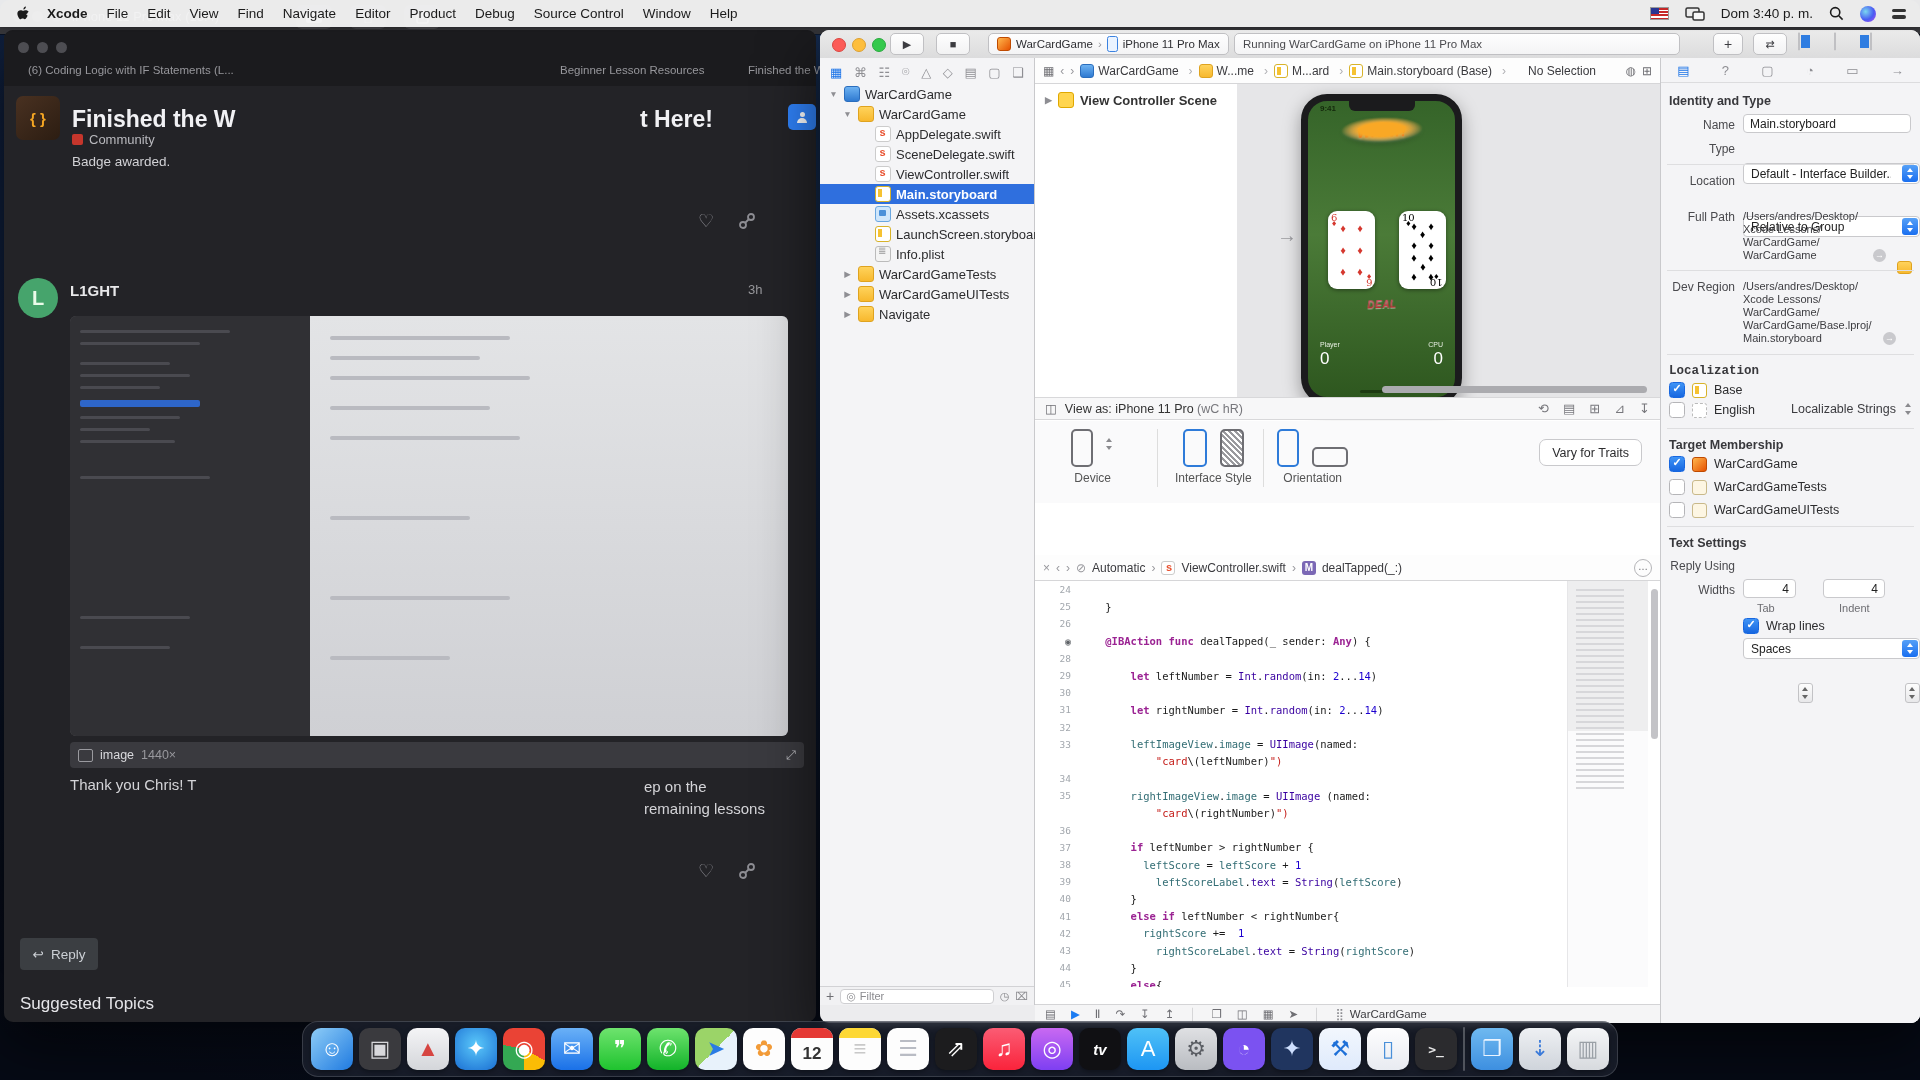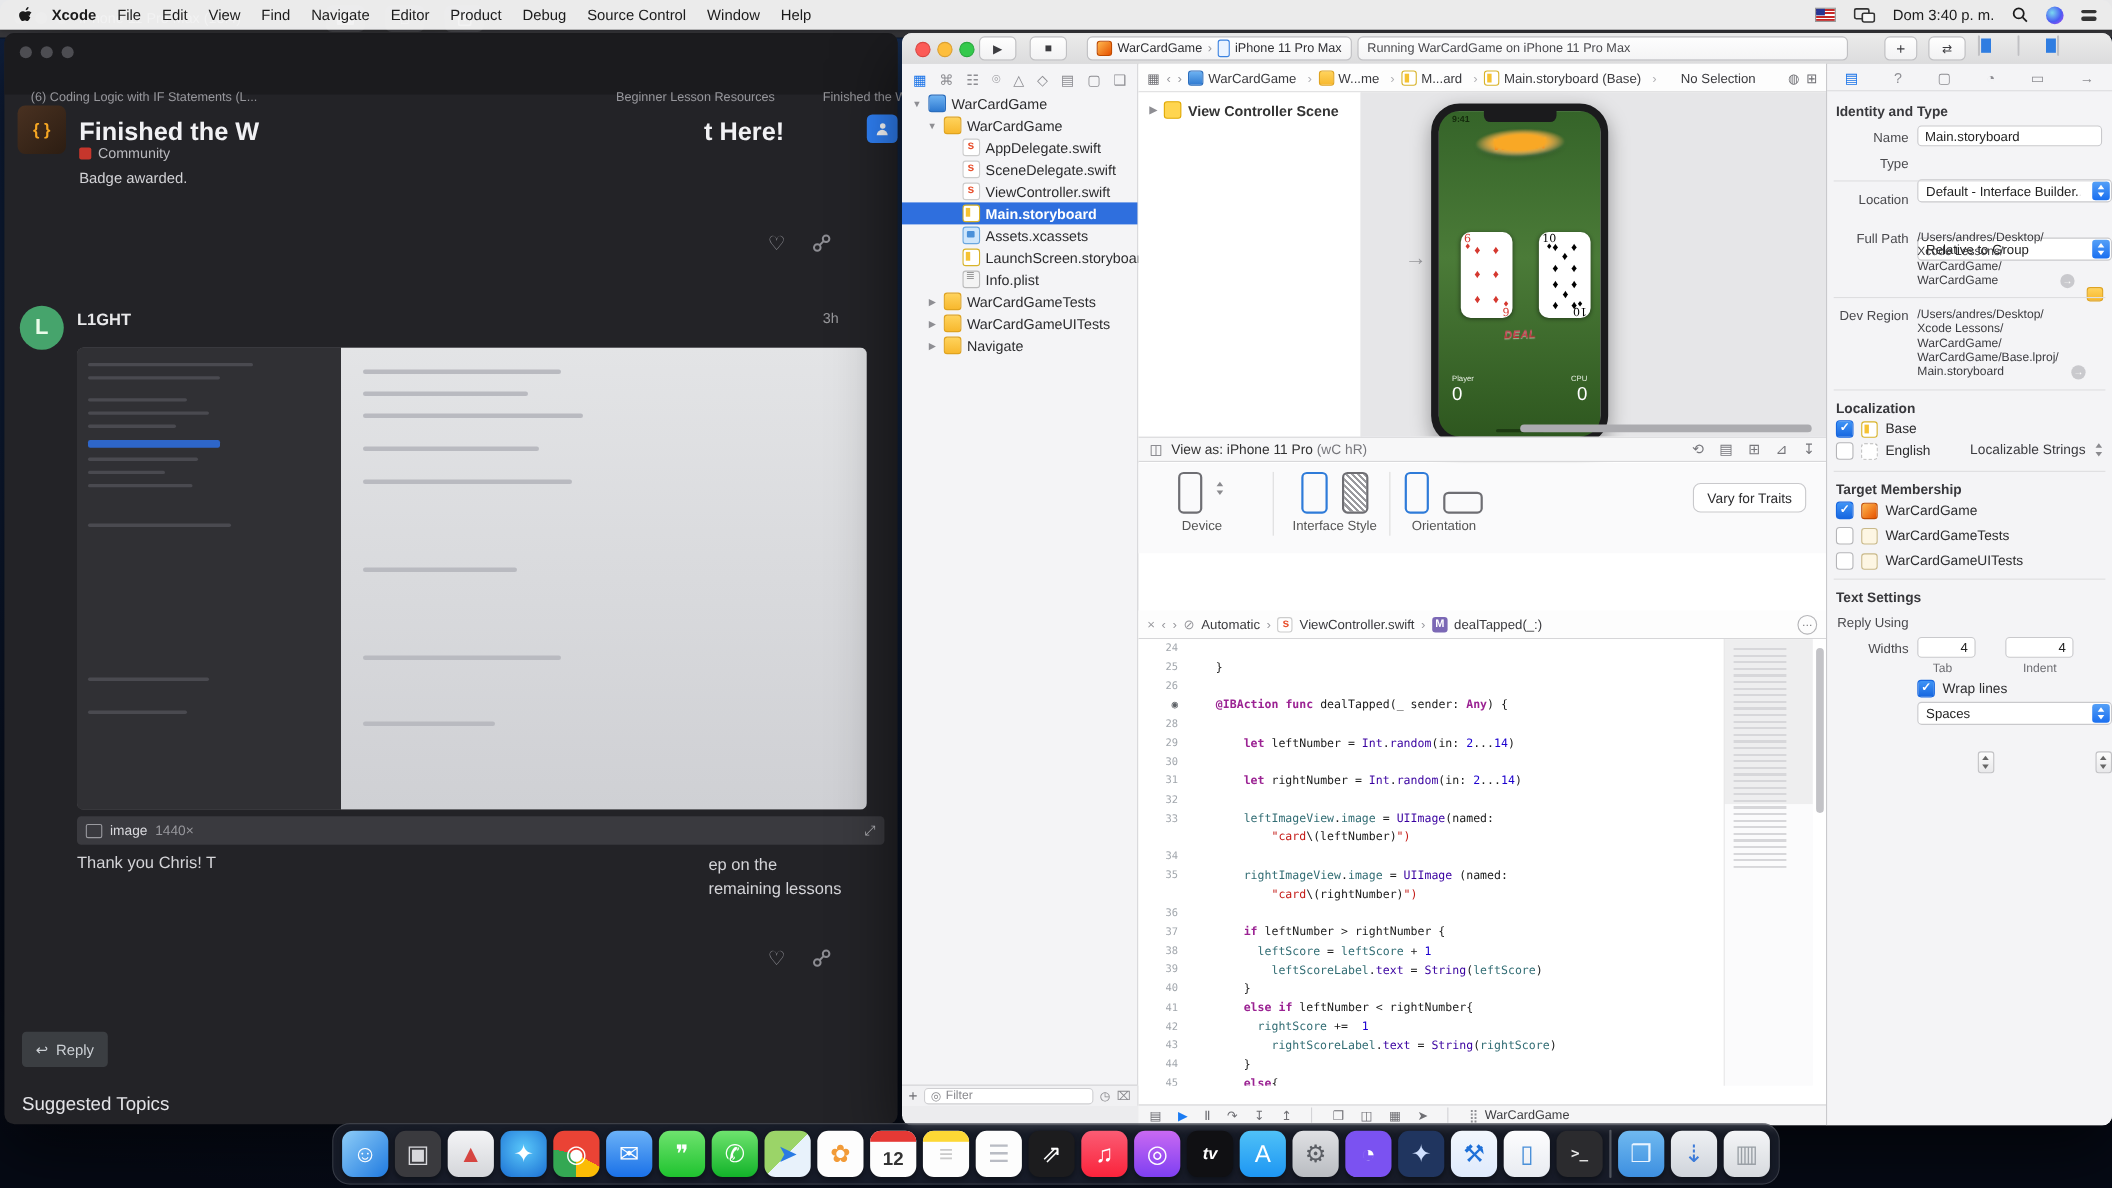--- a/index.html
+++ b/index.html
@@ -45,21 +45,21 @@
   .i-dashed{background:#fff;border:1px dashed #bbb;}
   .i-assets{background:#cfe6fb;border:1px solid #6aa7e0;}
   .i-assets::after{content:"";position:absolute;left:3px;top:3px;width:7px;height:6px;background:#4a90d9;border-radius:1px;}
   .i-plist{background:#f4f4f4;border:1px solid #bbb;}
   .i-plist::after{content:"≣";position:absolute;left:2px;top:-2px;font-size:10px;color:#999;}
   .i-app{background:linear-gradient(135deg,#ffb74d,#e65100);border:1px solid #bf4a00;}
   .circ-arrow{width:13px;height:13px;border-radius:50%;background:#c9c9cd;color:#fff;font-size:9px;line-height:13px;text-align:center;display:inline-block;}
   
   #browser{left:4px;top:30px;width:812px;height:992px;background:#232327;z-index:1;}
   #browser .b-top{position:absolute;left:0;top:0;right:0;height:56px;background:#1b1b1e;border-radius:9px 9px 0 0;}
-  #browser .tabtxt{position:absolute;top:34px;font-size:11.5px;color:#97979c;white-space:nowrap;margin-top:19px;}
+  #browser .tabtxt{position:absolute;top:34px;font-size:11.5px;color:#97979c;white-space:nowrap;}
   .logo-tile{width:44px;height:44px;border-radius:7px;background:linear-gradient(140deg,#493121,#2c1d12);color:#f5a623;
     font-weight:bold;font-size:15px;display:flex;align-items:center;justify-content:center;}
   .ttl{font-size:23px;font-weight:bold;color:#f1f1f4;white-space:nowrap;}
   .pill-blue{background:#2f81f7;border-radius:5px;display:flex;align-items:center;justify-content:center;}
   .person{width:10px;height:10px;position:relative;}
   .person::before{content:"";position:absolute;left:2.5px;top:0;width:5px;height:5px;border-radius:50%;background:#fff;}
   .person::after{content:"";position:absolute;left:0;top:5.6px;width:10px;height:5px;border-radius:5px 5px 0 0;background:#fff;}
   .ghost-ic{color:#8d8d93;font-size:18px;}
   .avatar{width:40px;height:40px;border-radius:50%;background:#46a46c;color:#eafbe9;font-size:20px;font-weight:bold;
     display:flex;align-items:center;justify-content:center;}
@@ -814,21 +814,21 @@
       <span class="circ-arrow a" style="left:212px;top:191px;">→</span>
       <div class="hr" style="top:212px;"></div>
       <div class="ilab" style="left:0;top:222px;">Dev Region</div>
       <div class="ipath" style="left:82px;top:222px;width:150px;">/Users/andres/Desktop/
 Xcode Lessons/
 WarCardGame/
 WarCardGame/Base.lproj/
 Main.storyboard</div>
       <span class="circ-arrow a" style="left:222px;top:274px;">→</span>
       <div class="hr" style="top:296px;"></div>
-      <div class="sect" style="top:306px;">Localization</div>
+      <div class="sect" style="top:306px;font-family:Liberation Mono, monospace;">Localization</div>
       <div class="irow" style="left:8px;top:324px;">
         <span class="cb on"></span>
         <span class="ic i-story" style="width:13px;height:13px;"></span>
         <span>Base</span>
       </div>
       <div class="irow" style="left:8px;top:344px;">
         <span class="cb"></span>
         <span class="ic i-dashed" style="width:13px;height:13px;"></span>
         <span>English</span>
       </div>

